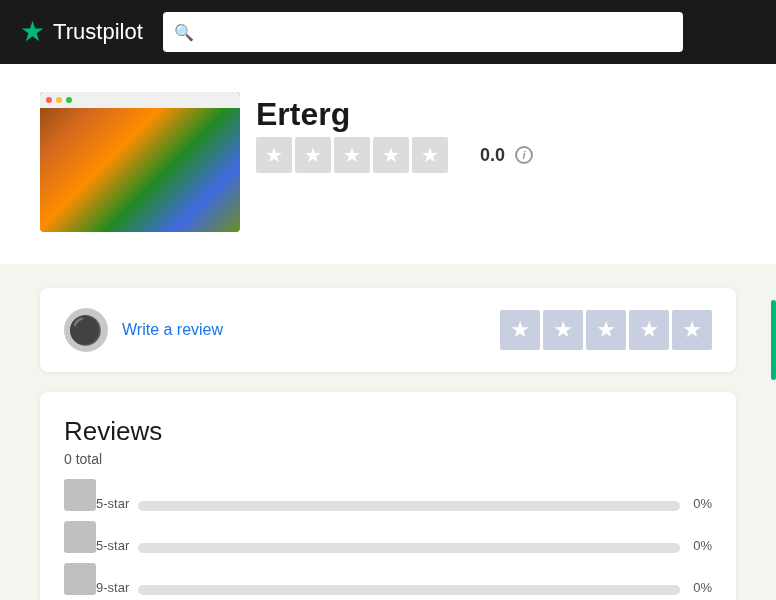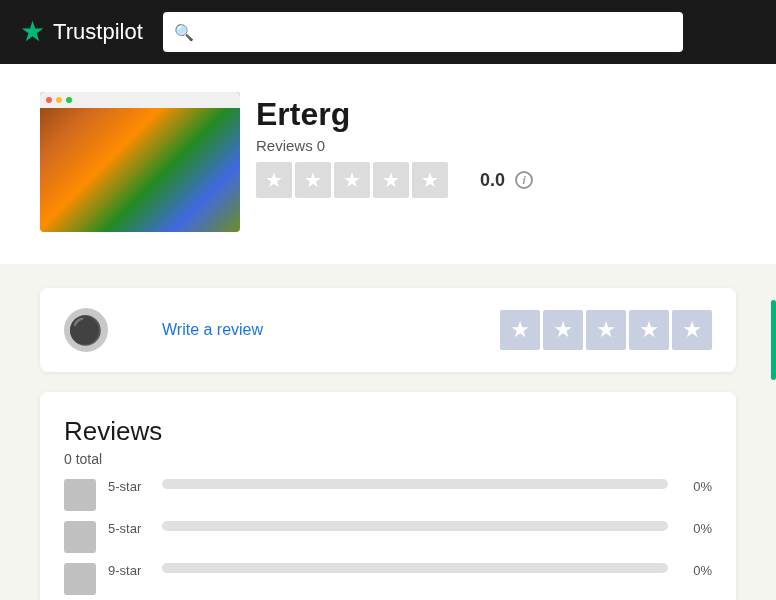--- a/index.html
+++ b/index.html
@@ -192,21 +192,20 @@
     .avatar-icon {
       font-size: 28px;
       color: #999;
     }
     .write-review-link {
       color: #1a73e8;
       font-size: 16px;
       font-weight: 500;
       text-decoration: none;
       cursor: pointer;
-      margin-left: 40px;
     }
     .review-stars {
       display: flex;
       gap: 3px;
     }
     .review-star-box {
       width: 40px;
       height: 40px;
       background: #c8cfe0;
       display: flex;
@@ -237,22 +236,21 @@
       color: #555;
       margin-bottom: 12px;
     }
     .rating-breakdown {
       display: flex;
       flex-direction: column;
       gap: 10px;
     }
     .rating-row {
       display: flex;
-      align-items: flex-start;
-      gap: 12px;
+      align-items: flex-end;
     }
     .rating-label-box {
       width: 32px;
       height: 32px;
       background: #c0c0c0;
       border-radius: 3px;
       flex-shrink: 0;
     }
     .rating-label {
       font-size: 13px;
@@ -309,21 +307,20 @@
   <div class="company-image">
     <div class="browser-chrome">
       <div class="browser-dot red"></div>
       <div class="browser-dot yellow"></div>
       <div class="browser-dot green"></div>
     </div>
     <div class="company-image-inner"></div>
   </div>
   <div class="company-info">
     <div class="company-name">Erterg</div>
-    <div class="reviews-count">Reviews 0</div>
     <div class="star-rating-row">
       <div class="stars-display">
         <div class="star-box">
             <span class="star-sym">★</span>
           </div>
         <div class="star-box">
             <span class="star-sym">★</span>
           </div>
         <div class="star-box">
             <span class="star-sym">★</span>

